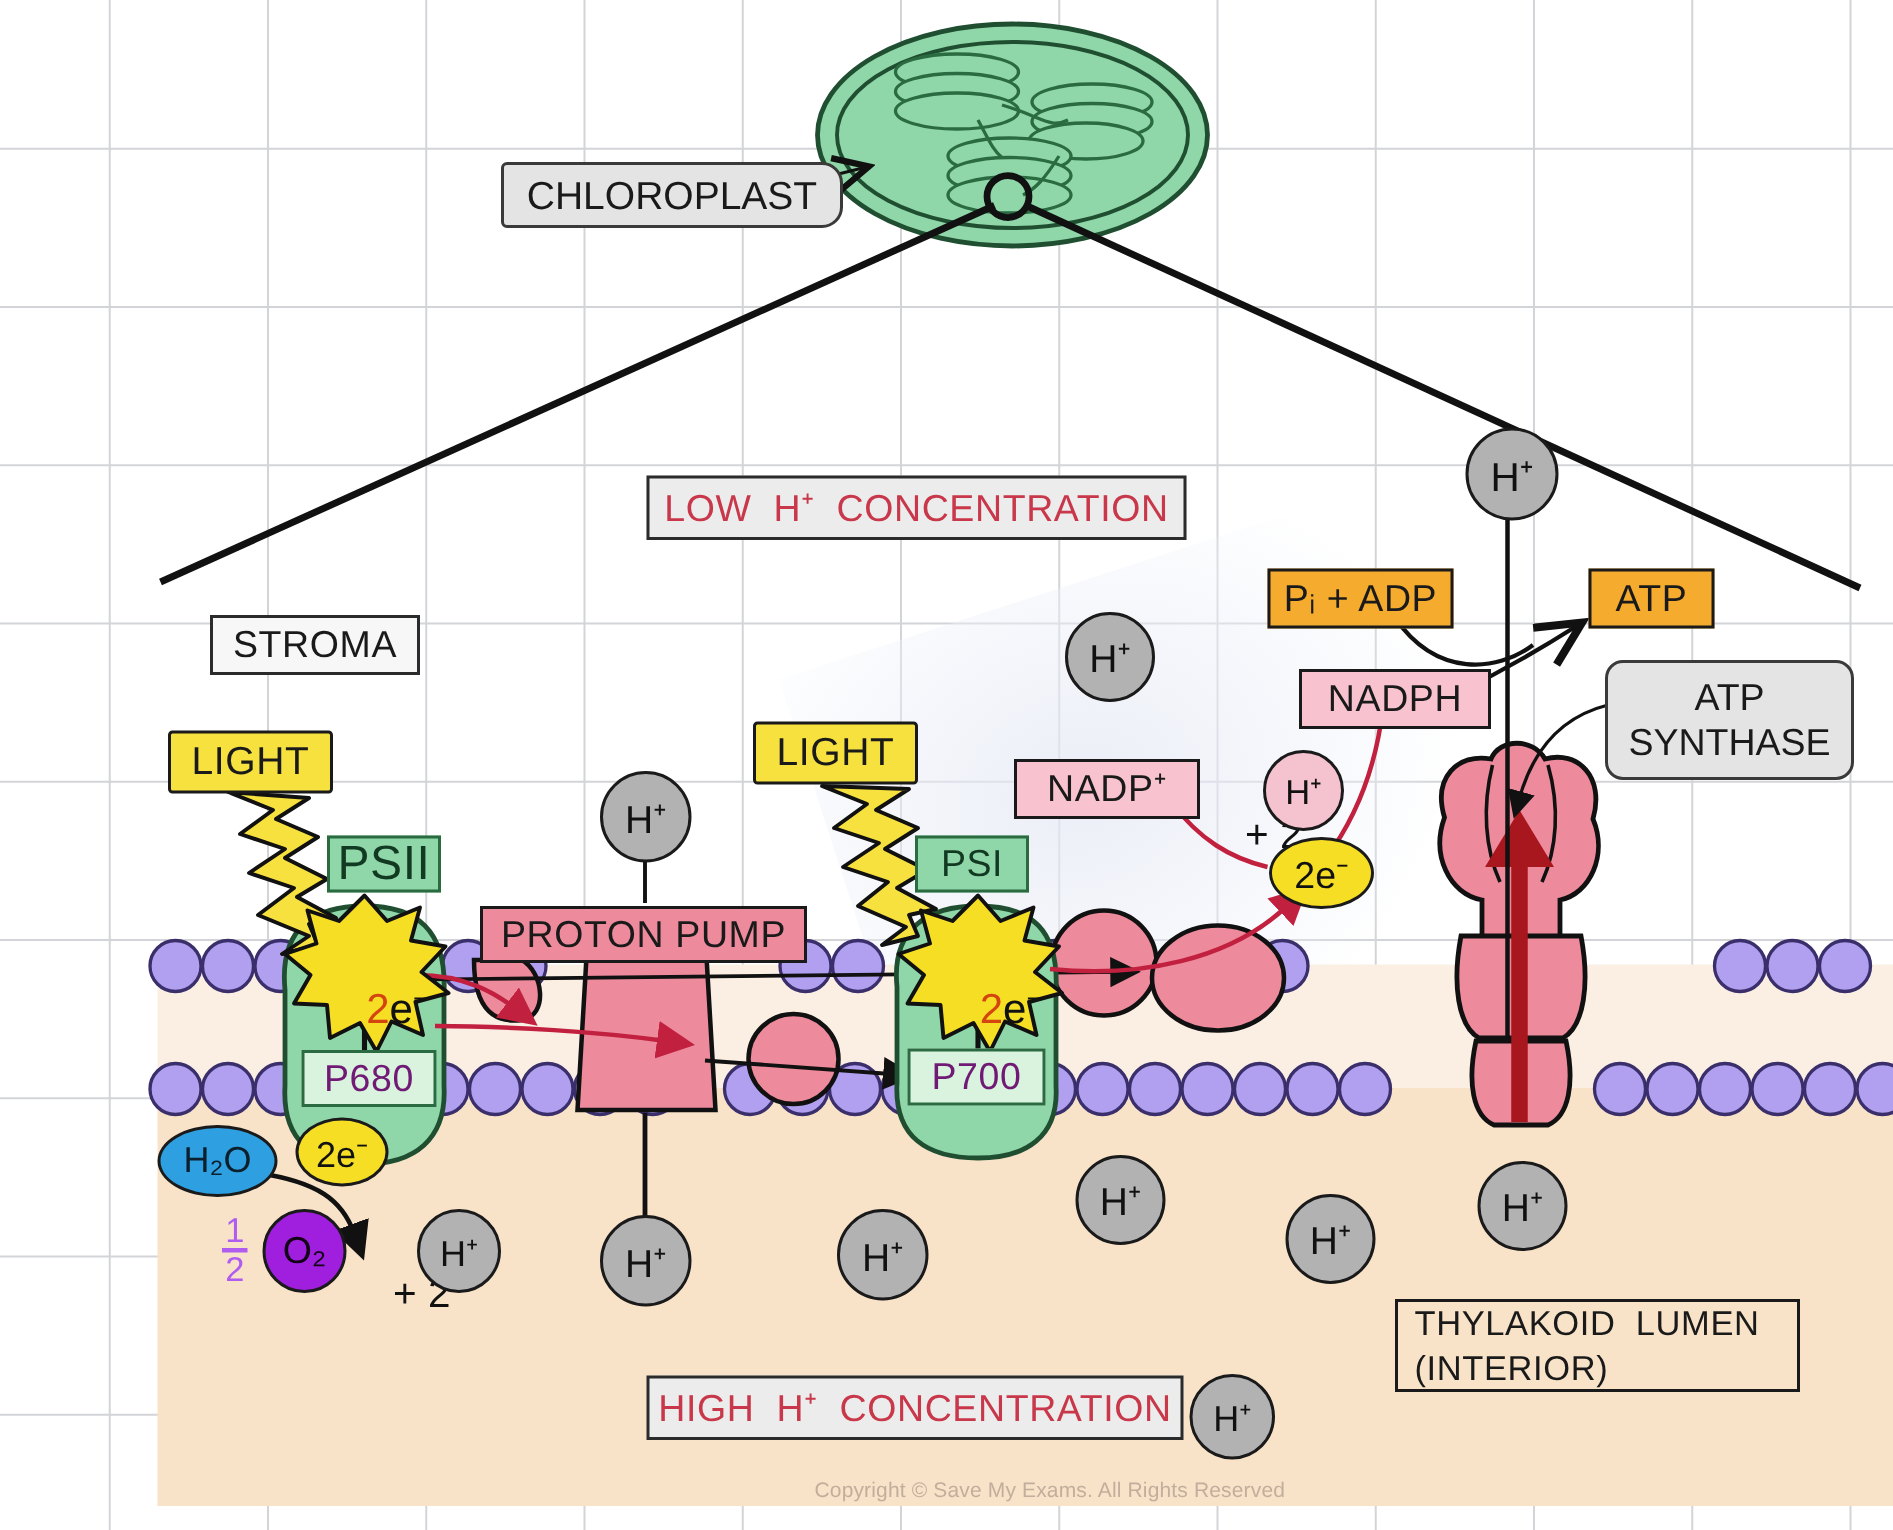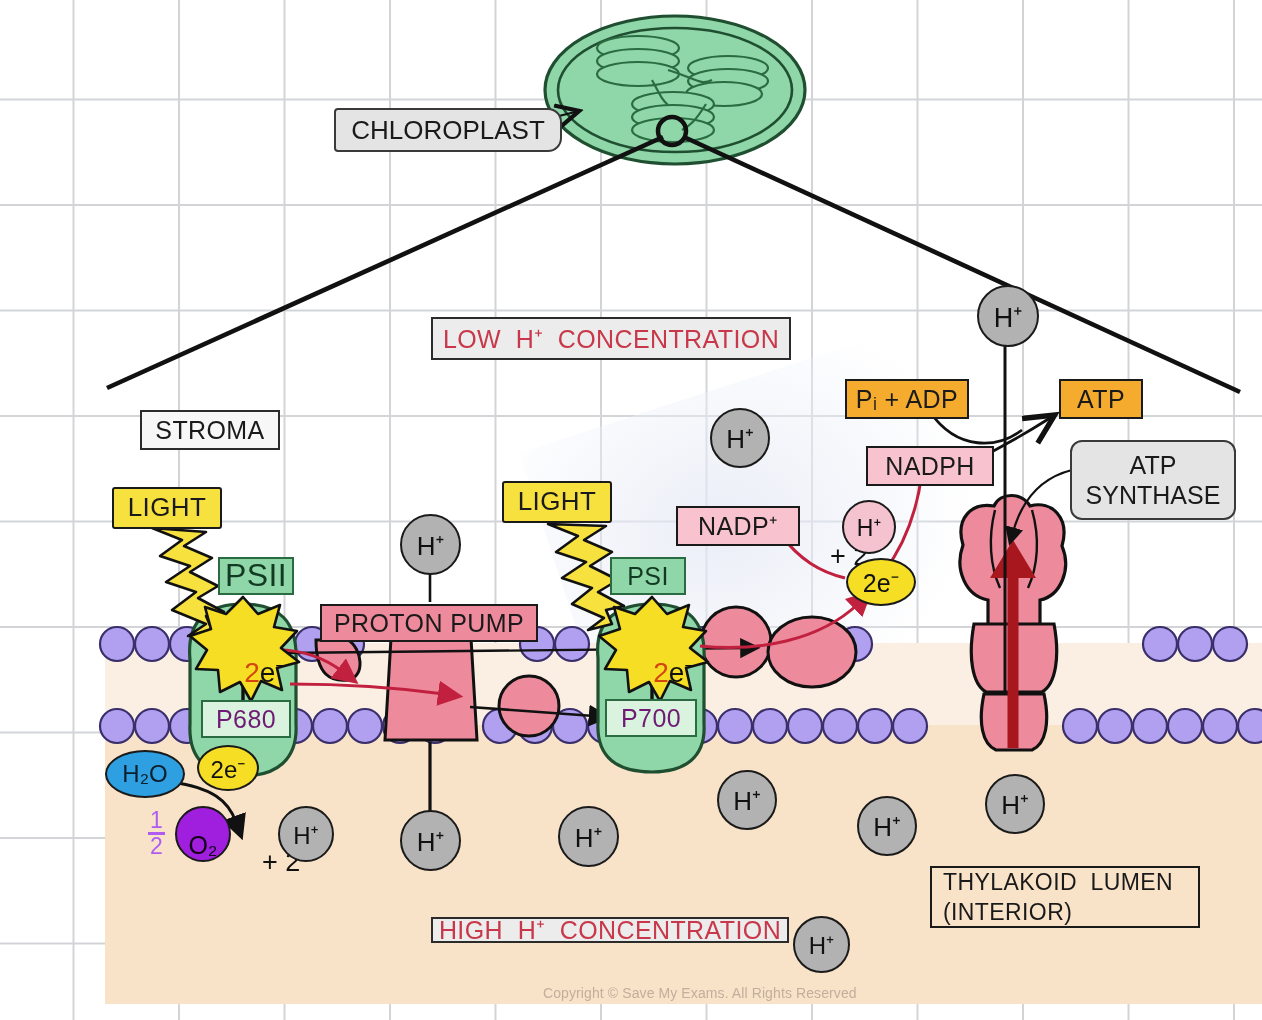--- a/index.html
+++ b/index.html
@@ -41,21 +41,21 @@
   .tag{position:absolute;background:#e4e4e4;border:2.5px solid #3a3a3a;color:#1a1a1a;
        display:flex;align-items:center;justify-content:center;text-align:center;
        white-space:pre;z-index:7;}
 
   
   .bub{position:absolute;border-radius:50%;display:flex;align-items:center;
        justify-content:center;border:2.5px solid #1a1a1a;z-index:7;
        font-family:"Liberation Sans", sans-serif;}
   .bub-h{background:#b2b2b2;color:#111;}
   .bub-hpink{background:#f5c3cf;color:#111;}
-  .bub-o2{background:#a01ede;color:#120016;align-items:flex-end;}
+  .bub-o2{background:#a01ede;color:#120016;}
   .bub-h2o{background:#2e9fe0;color:#0c1f2c;border-radius:50%;}
   .bub-e{background:#f5de23;color:#111;border-radius:50%;}
 
   .sup{font-size:.68em;vertical-align:super;line-height:0;}
 
   .frac{position:absolute;color:#b05cf0;font-weight:400;z-index:7;
         display:flex;flex-direction:column;align-items:center;line-height:.92;}
   .frac .bar{width:17px;height:2.5px;background:#b05cf0;margin:1px 0;}
 
   .plain-txt{position:absolute;color:#111;z-index:7;white-space:pre;}
@@ -242,21 +242,21 @@
   <div class="tag" style="left:1070px;top:440px;width:162px;height:76px;font-size:25px;
               border-radius:12px;flex-direction:column;line-height:1.22;">
     <span>ATP
 SYNTHASE</span>
   </div>
 
   <div class="lbl lbl-plain" style="left:386px;top:317px;width:360px;height:43px;font-size:25px;">
     <span>LOW  H⁺  CONCENTRATION</span>
   </div>
 
-  <div class="lbl lbl-plain" style="left:386px;top:917px;width:358px;height:26px;font-size:25px;">
+  <div class="lbl lbl-plain" style="left:386px;top:917px;width:358px;height:43px;font-size:25px;">
     <span>HIGH  H⁺  CONCENTRATION</span>
   </div>
 
   <div class="lbl lbl-white" style="left:140px;top:410px;width:140px;height:40px;font-size:25px;">
     <span>STROMA</span>
   </div>
 
   <div class="lbl lbl-clear" style="left:930px;top:866px;width:270px;height:62px;font-size:23px;
               justify-content:flex-start;padding-left:11px;text-align:left;line-height:1.32;">
     <span>THYLAKOID  LUMEN

